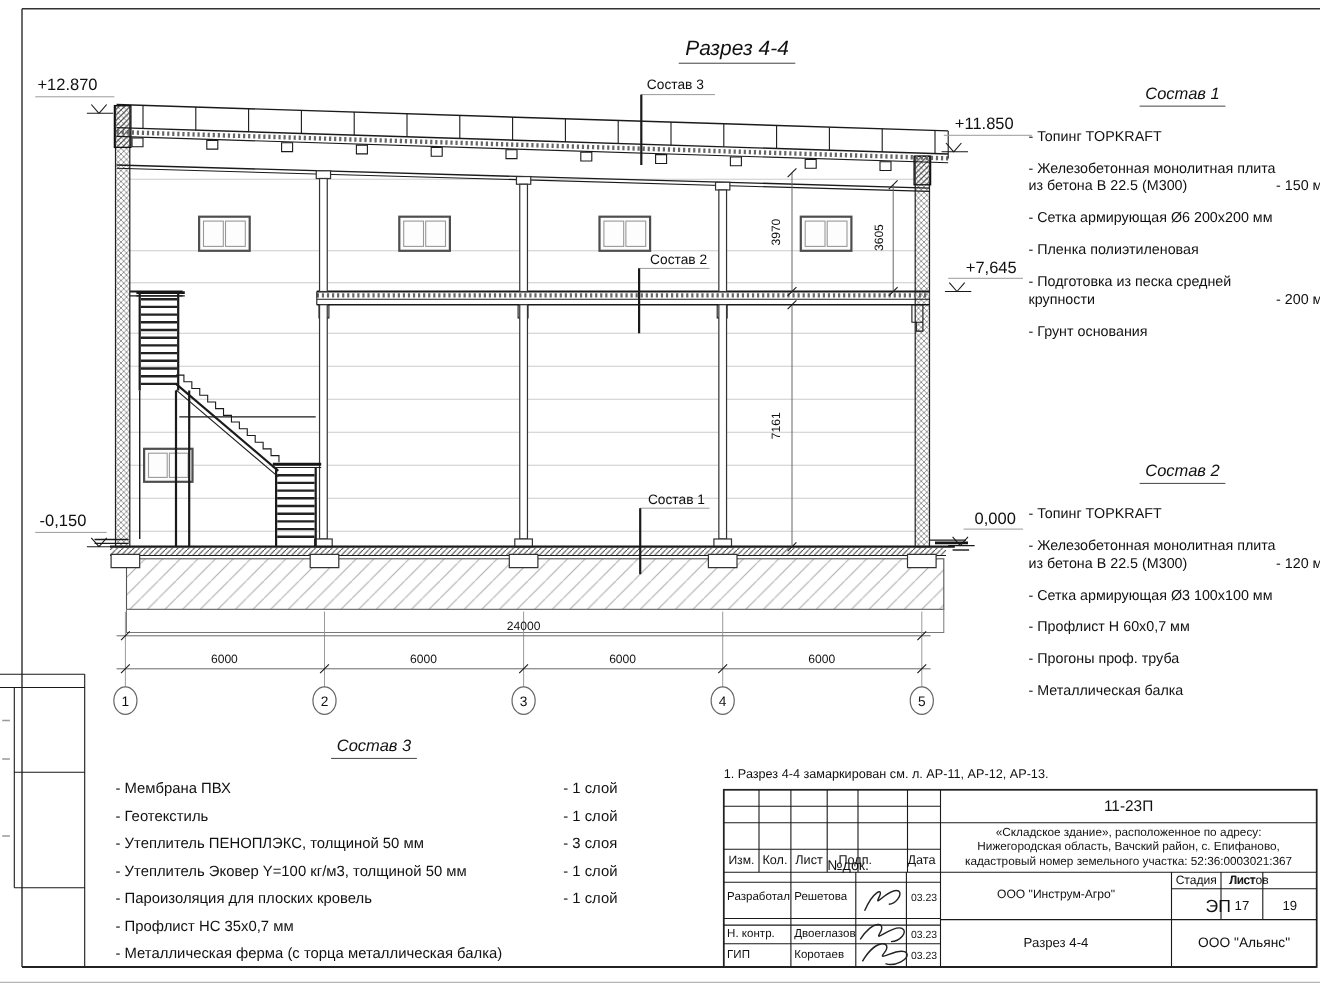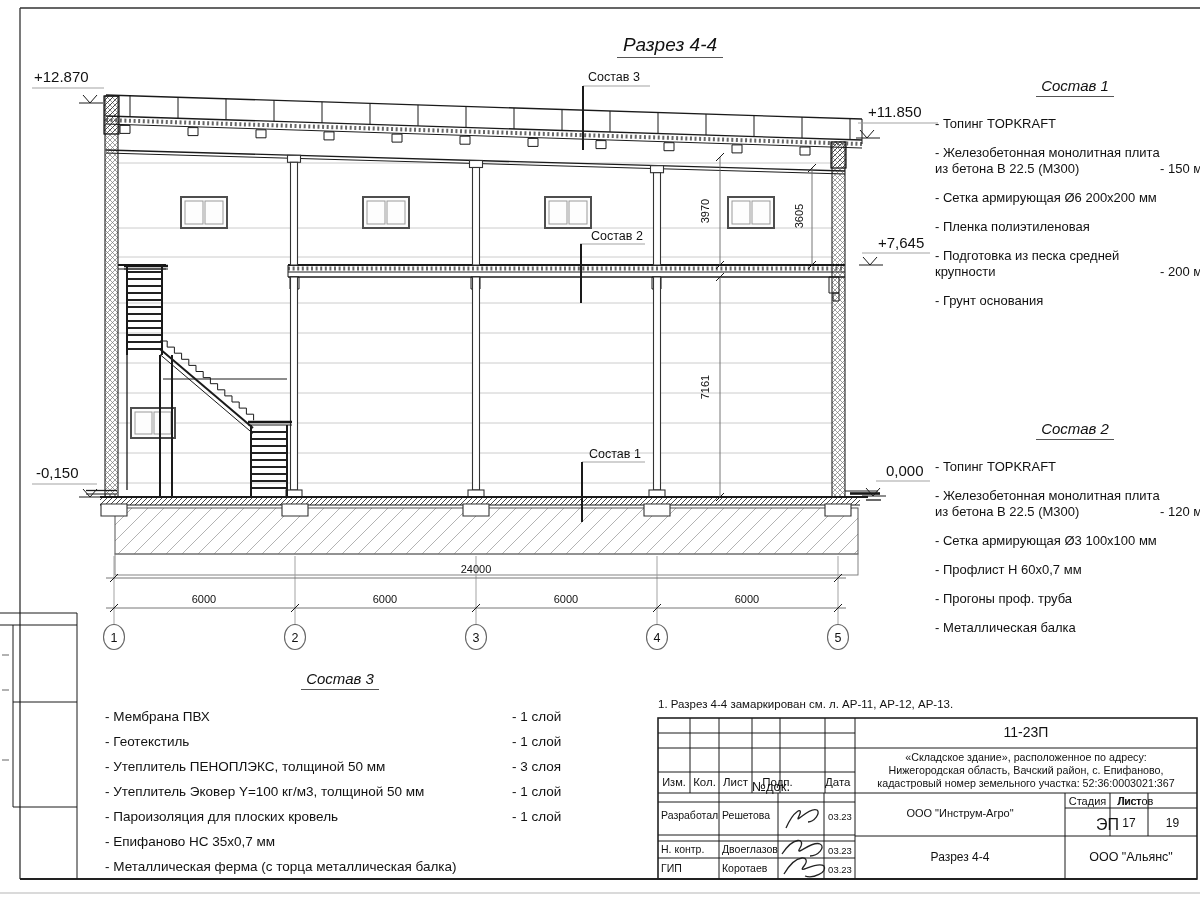--- a/index.html
+++ b/index.html
@@ -296,21 +296,21 @@
     <div class="s-item"><span>- Металлическая балка</span><span class="s-val"></span></div>
   </div>
 
   <div class="s-block s3" style="left:105px;top:670px;width:470px;">
     <div class="s-head"><span>Состав 3</span></div>
     <div class="s-item"><span>- Мембрана ПВХ</span><span class="s-val">- 1 слой</span></div>
     <div class="s-item"><span>- Геотекстиль</span><span class="s-val">- 1 слой</span></div>
     <div class="s-item"><span>- Утеплитель ПЕНОПЛЭКС, толщиной 50 мм</span><span class="s-val">- 3 слоя</span></div>
     <div class="s-item"><span>- Утеплитель Эковер Y=100 кг/м3, толщиной 50 мм</span><span class="s-val">- 1 слой</span></div>
     <div class="s-item"><span>- Пароизоляция для плоских кровель</span><span class="s-val">- 1 слой</span></div>
-    <div class="s-item"><span>- Епифаново НС 35x0,7 мм</span><span class="s-val"></span></div>
+    <div class="s-item"><span>- Профлист НС 35x0,7 мм</span><span class="s-val"></span></div>
     <div class="s-item"><span>- Металлическая ферма (с торца металлическая балка)</span><span class="s-val"></span></div>
   </div>
 
   <div class="t note" style="left:658px;top:698px;">1. Разрез 4-4 замаркирован см. л. АР-11, АР-12, АР-13.</div>
 
   <div class="tbt ctr" style="left:855px;top:724px;width:342px;font-size:14px;">11-23П</div>
   <div class="tbt ctr" style="left:858px;top:751px;width:336px;font-size:10.7px;">«Складское здание», расположенное по адресу:</div>
   <div class="tbt ctr" style="left:858px;top:764px;width:336px;font-size:10.7px;">Нижегородская область, Вачский район, с. Епифаново,</div>
   <div class="tbt ctr" style="left:858px;top:777px;width:336px;font-size:10.7px;">кадастровый номер земельного участка: 52:36:0003021:367</div>
 

